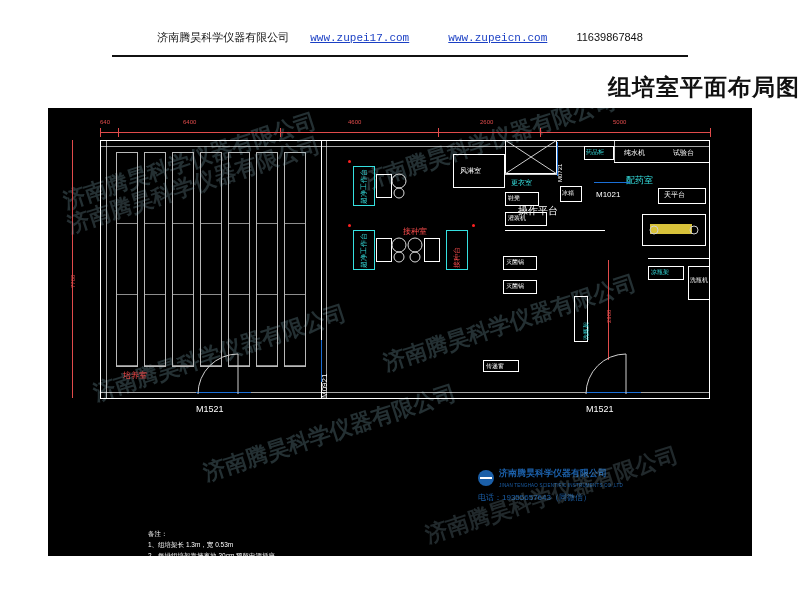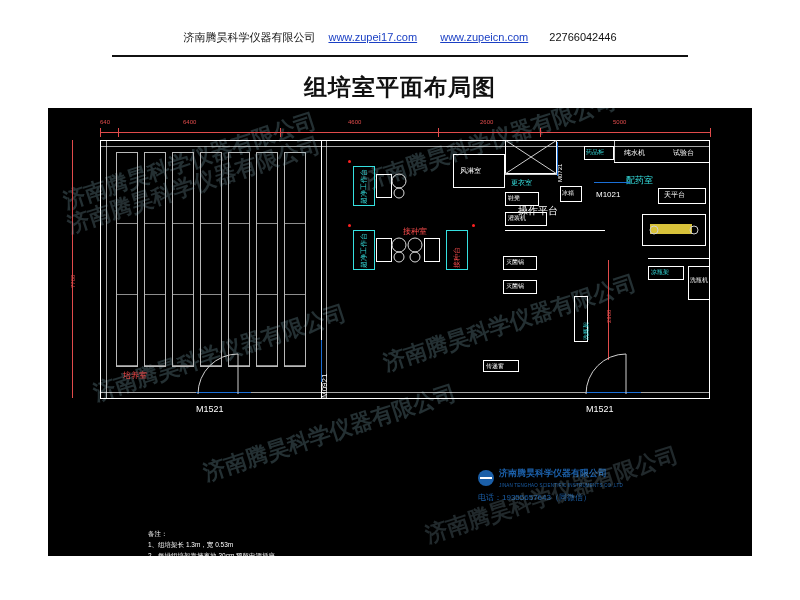--- a/index.html
+++ b/index.html
@@ -9,27 +9,27 @@
     overflow:hidden;position:relative;
   }
   .page{position:absolute;inset:0;}
 
   
   .header{
     position:absolute;left:0;top:30px;width:800px;text-align:center;
     font-size:11px;color:#111;
   }
   .header .company{color:#111;}
-  .header a{color:#1a3fc4;text-decoration:underline;margin:0 10px;}
+  .header a{color:#1a3fc4;text-decoration:underline;margin:0 18px;font-family:Liberation Mono, monospace;}
   .header .phone{color:#111;margin-left:8px;}
   .hrule{
     position:absolute;left:112px;top:55px;width:576px;height:2px;background:#111;
   }
   .title{
-    position:absolute;left:0;top:72px;width:800px;text-align:center;
+    position:absolute;left:0;top:72px;width:800px;text-align:right;
     font-size:23px;font-weight:bold;color:#111;letter-spacing:1px;
     font-family:"Liberation Serif", serif;
   }
 
   
   .canvas{
     position:absolute;left:48px;top:108px;width:704px;height:448px;
     background:#000000;overflow:hidden;
   }
   .lay{position:absolute;}
@@ -84,21 +84,21 @@
 </style>
 </head>
 <body>
 
 <div class="page">
 
   <div class="header">
     <span class="company">济南腾昊科学仪器有限公司</span>
     <a href="#">www.zupei17.com</a>
     <a href="#">www.zupeicn.com</a>
-    <span class="phone">22766042446</span>
+    <span class="phone">11639867848</span>
   </div>
   <div class="hrule"></div>
   <div class="title">组培室平面布局图</div>
 
   <div class="canvas">
 
     <div class="wm" style="left:10px;top:38px;">济南腾昊科学仪器有限公司</div>
     <div class="wm" style="left:310px;top:18px;">济南腾昊科学仪器有限公司</div>
     <div class="wm" style="left:40px;top:230px;">济南腾昊科学仪器有限公司</div>
     <div class="wm" style="left:330px;top:200px;">济南腾昊科学仪器有限公司</div>

